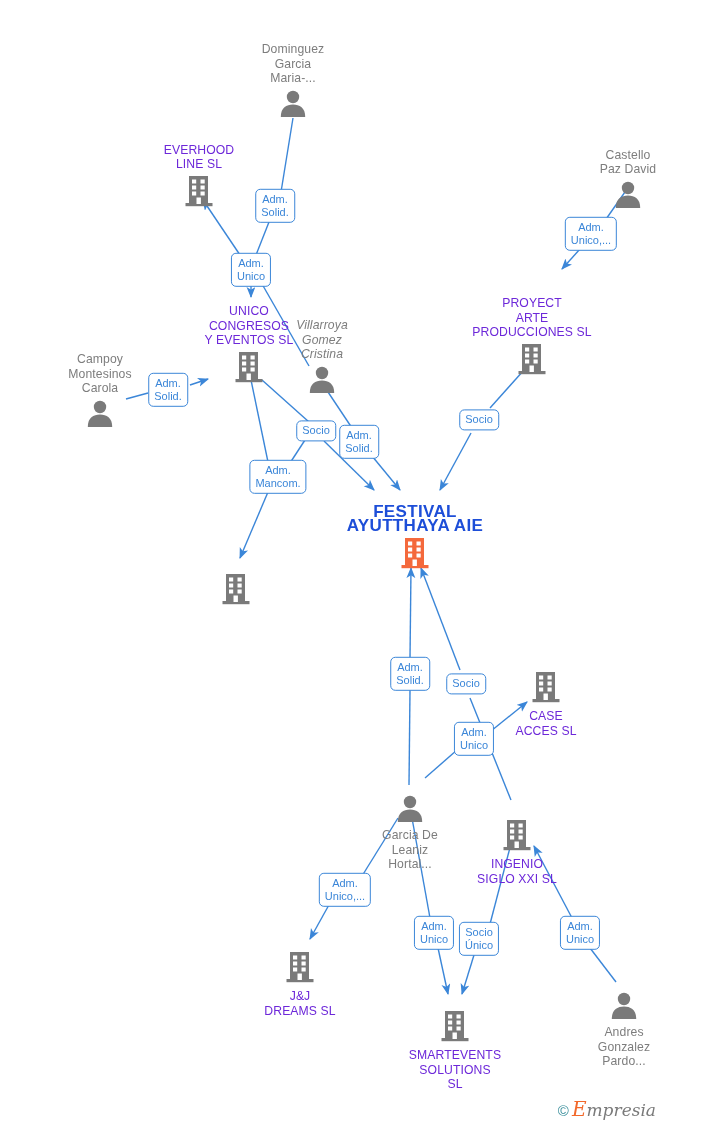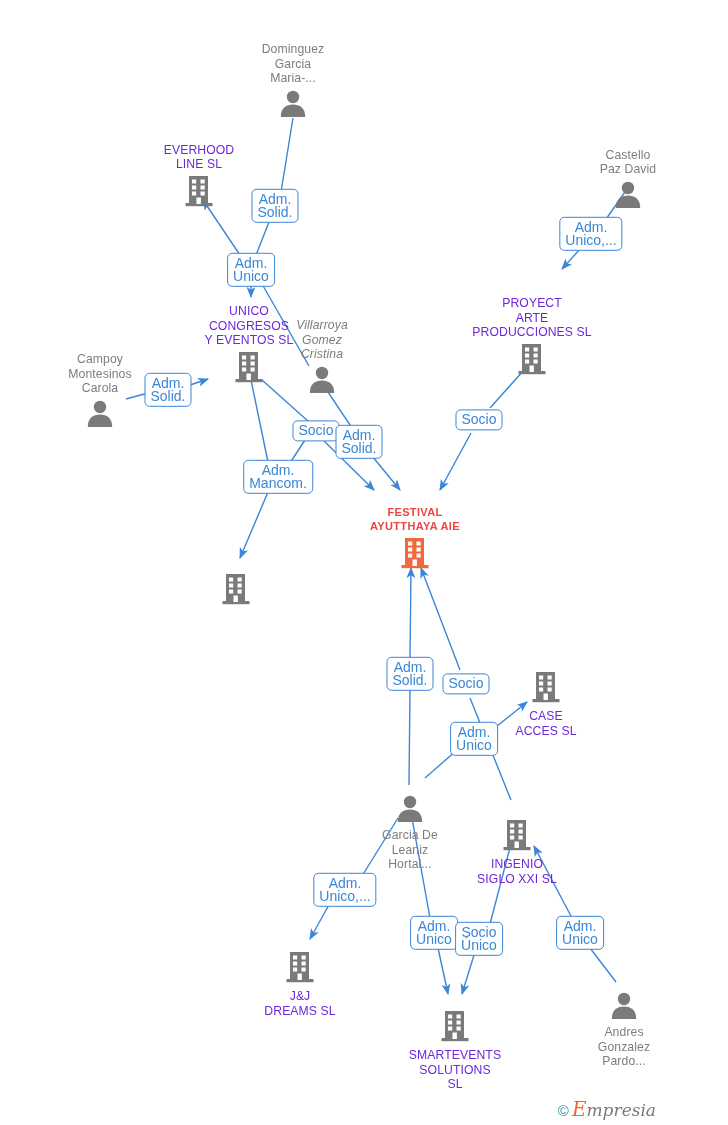--- a/index.html
+++ b/index.html
@@ -12,29 +12,29 @@
   #edges{position:absolute;left:0;top:0;width:728px;height:1125px;pointer-events:none;}
 
   .node{position:absolute;transform:translate(-50%,0);text-align:center;width:140px;}
   .node .ic{display:block;margin:0 auto;}
   .node .lbl{
     display:block;color:#7a7a7a;font-size:12.2px;line-height:14.6px;
     letter-spacing:.1px;white-space:pre-line;
   }
   .node.company .lbl{color:#6d28d9;}
   .node.person .lbl{color:#7d7d7d;}
-  .node.focus .lbl{color:#ef4444;font-weight:bold;letter-spacing:.35px;font-size:11px;}
+  .node.focus .lbl{color:#1d4ed8;font-weight:bold;letter-spacing:.35px;font-size:17px;}
 
   .lbl-above{margin-bottom:2px;}
   .lbl-below{margin-top:1px;}
 
   .badge{
     position:absolute;transform:translate(-50%,-50%);
     background:#ffffff;border:1.4px solid #3b86d8;border-radius:5px;
-    color:#3b86d8;font-size:14px;line-height:13.2px;
+    color:#3b86d8;font-size:11px;line-height:13.2px;
     padding:3px 5px;text-align:center;white-space:pre-line;
     box-sizing:border-box;
   }
 
   #watermark{
     position:absolute;right:8px;bottom:6px;
     display:flex;align-items:center;gap:3px;
   }
   #watermark .cmark{color:#3a8f9c;font-size:15px;line-height:15px;}
   #watermark .wtxt{font-family:"DejaVu Serif",serif;font-style:italic;font-size:17px;color:#7a7a7a;line-height:17px;}

